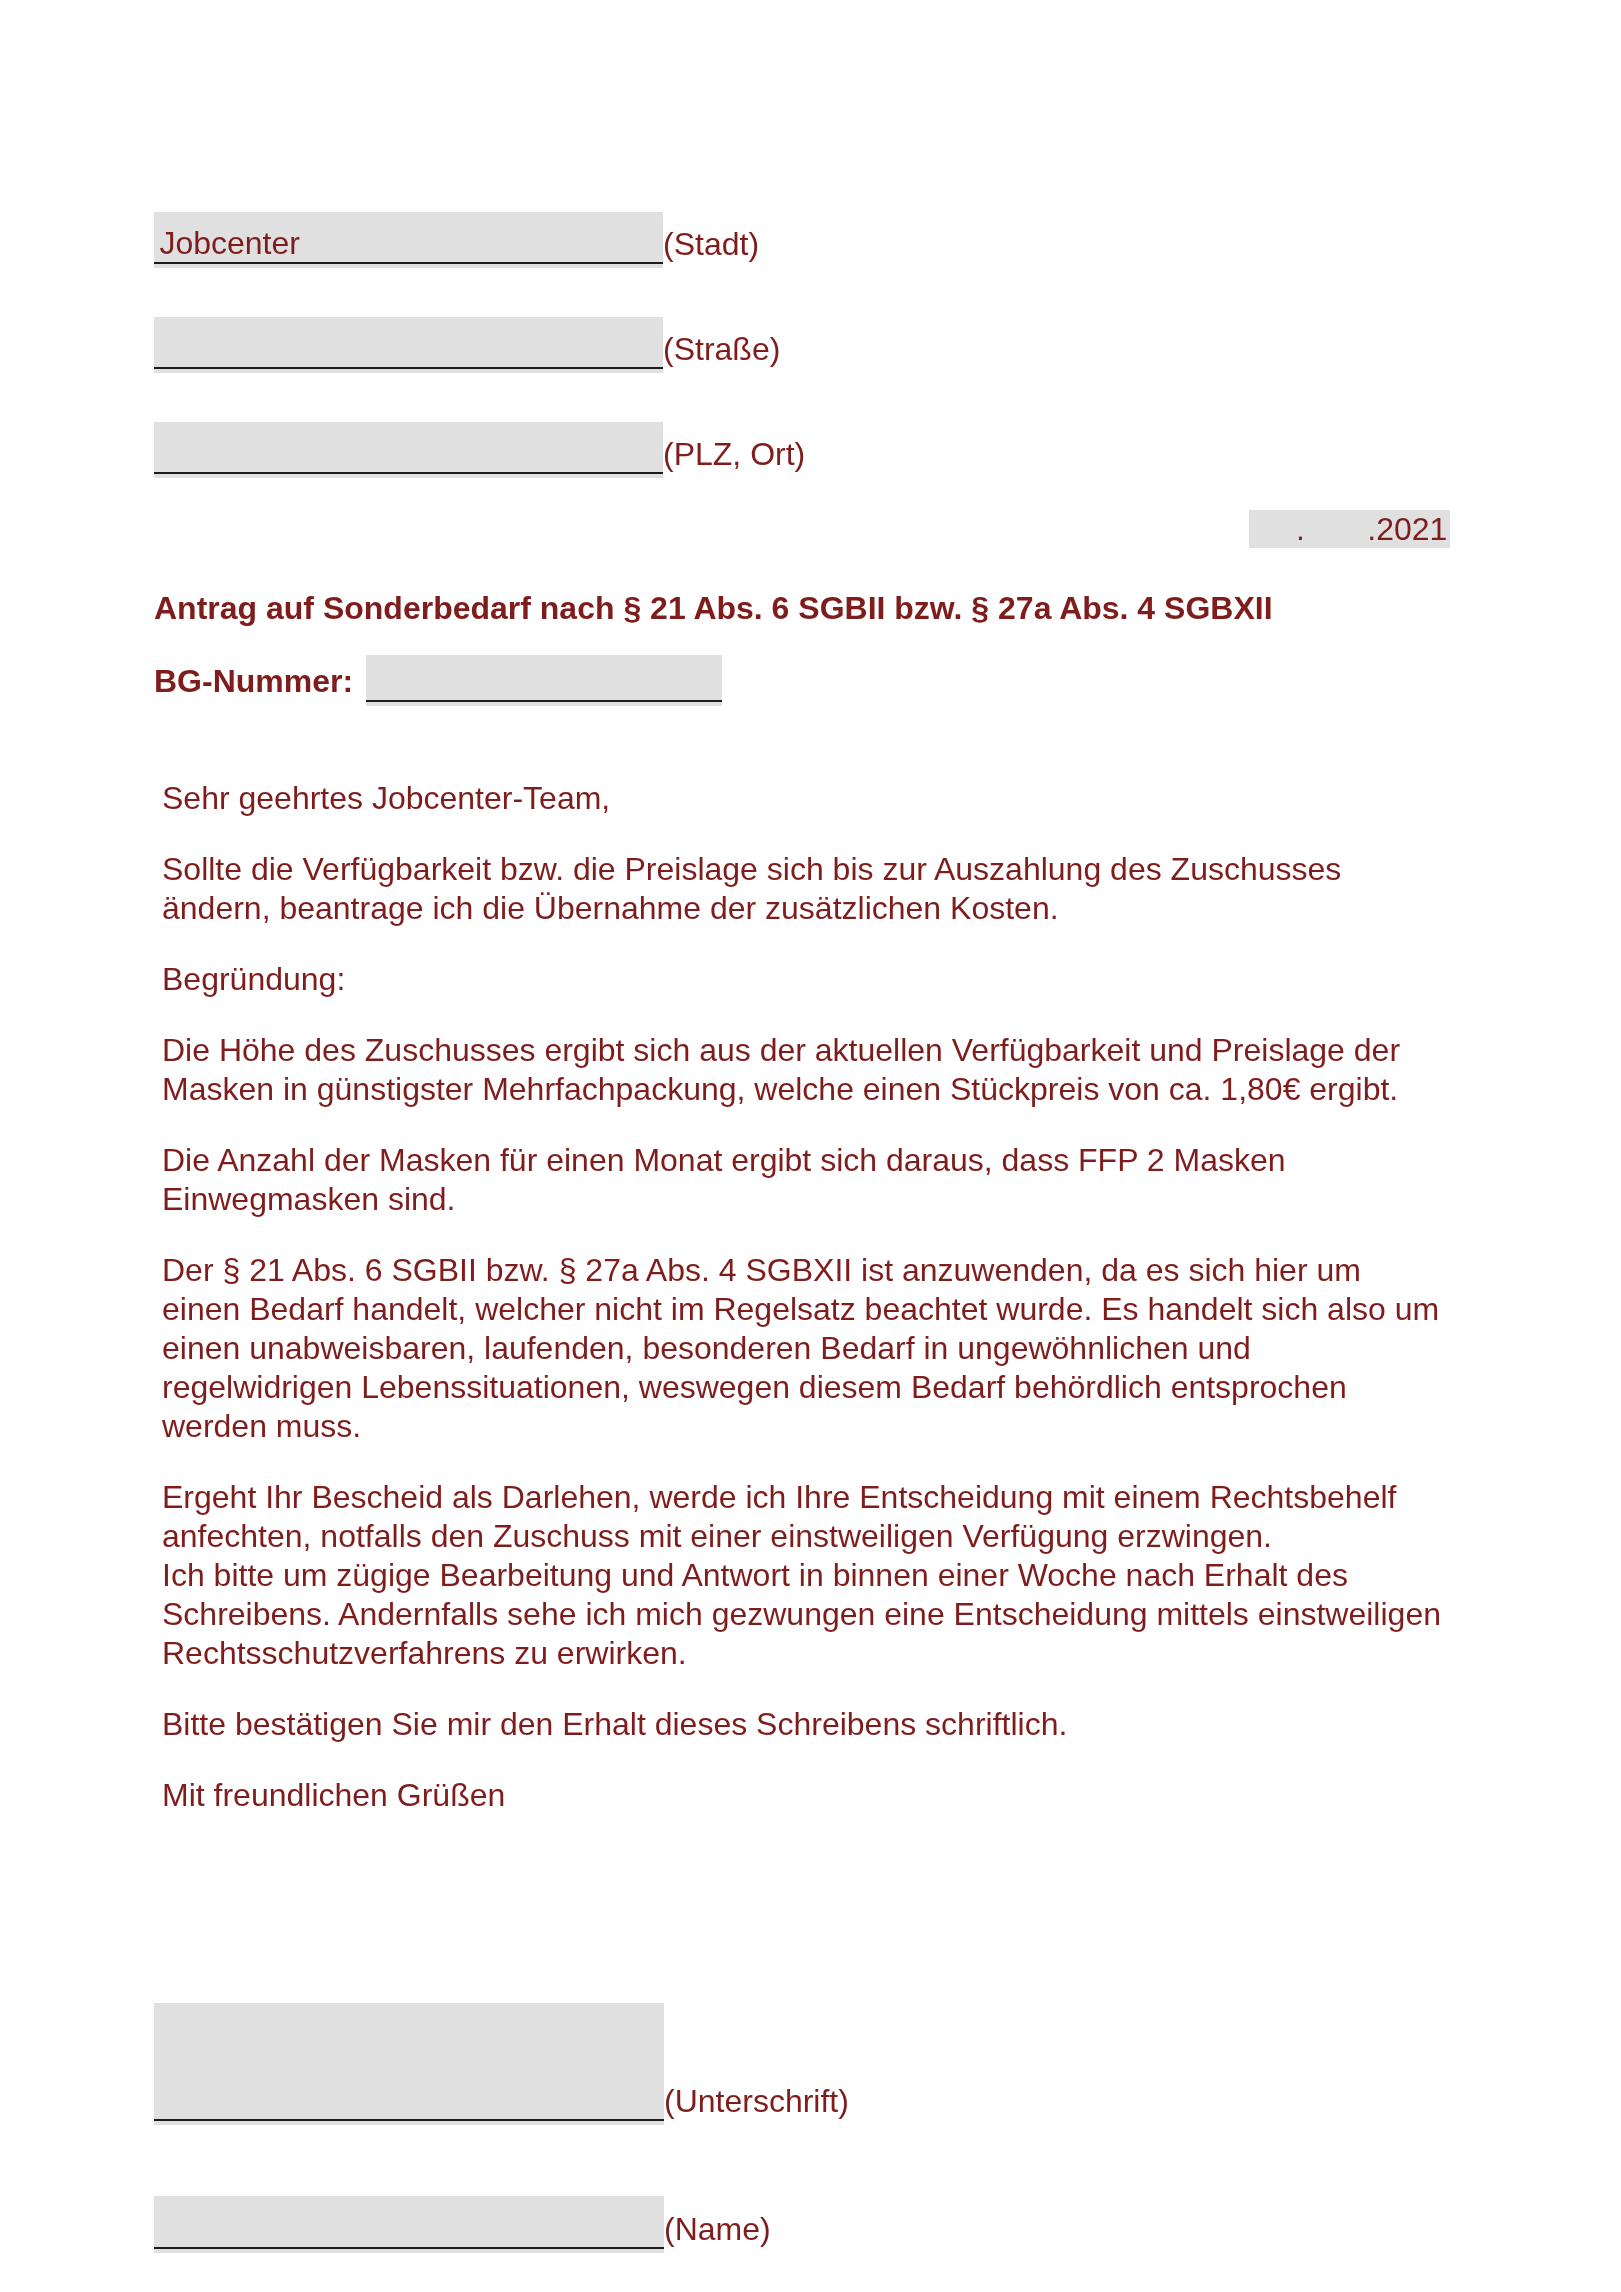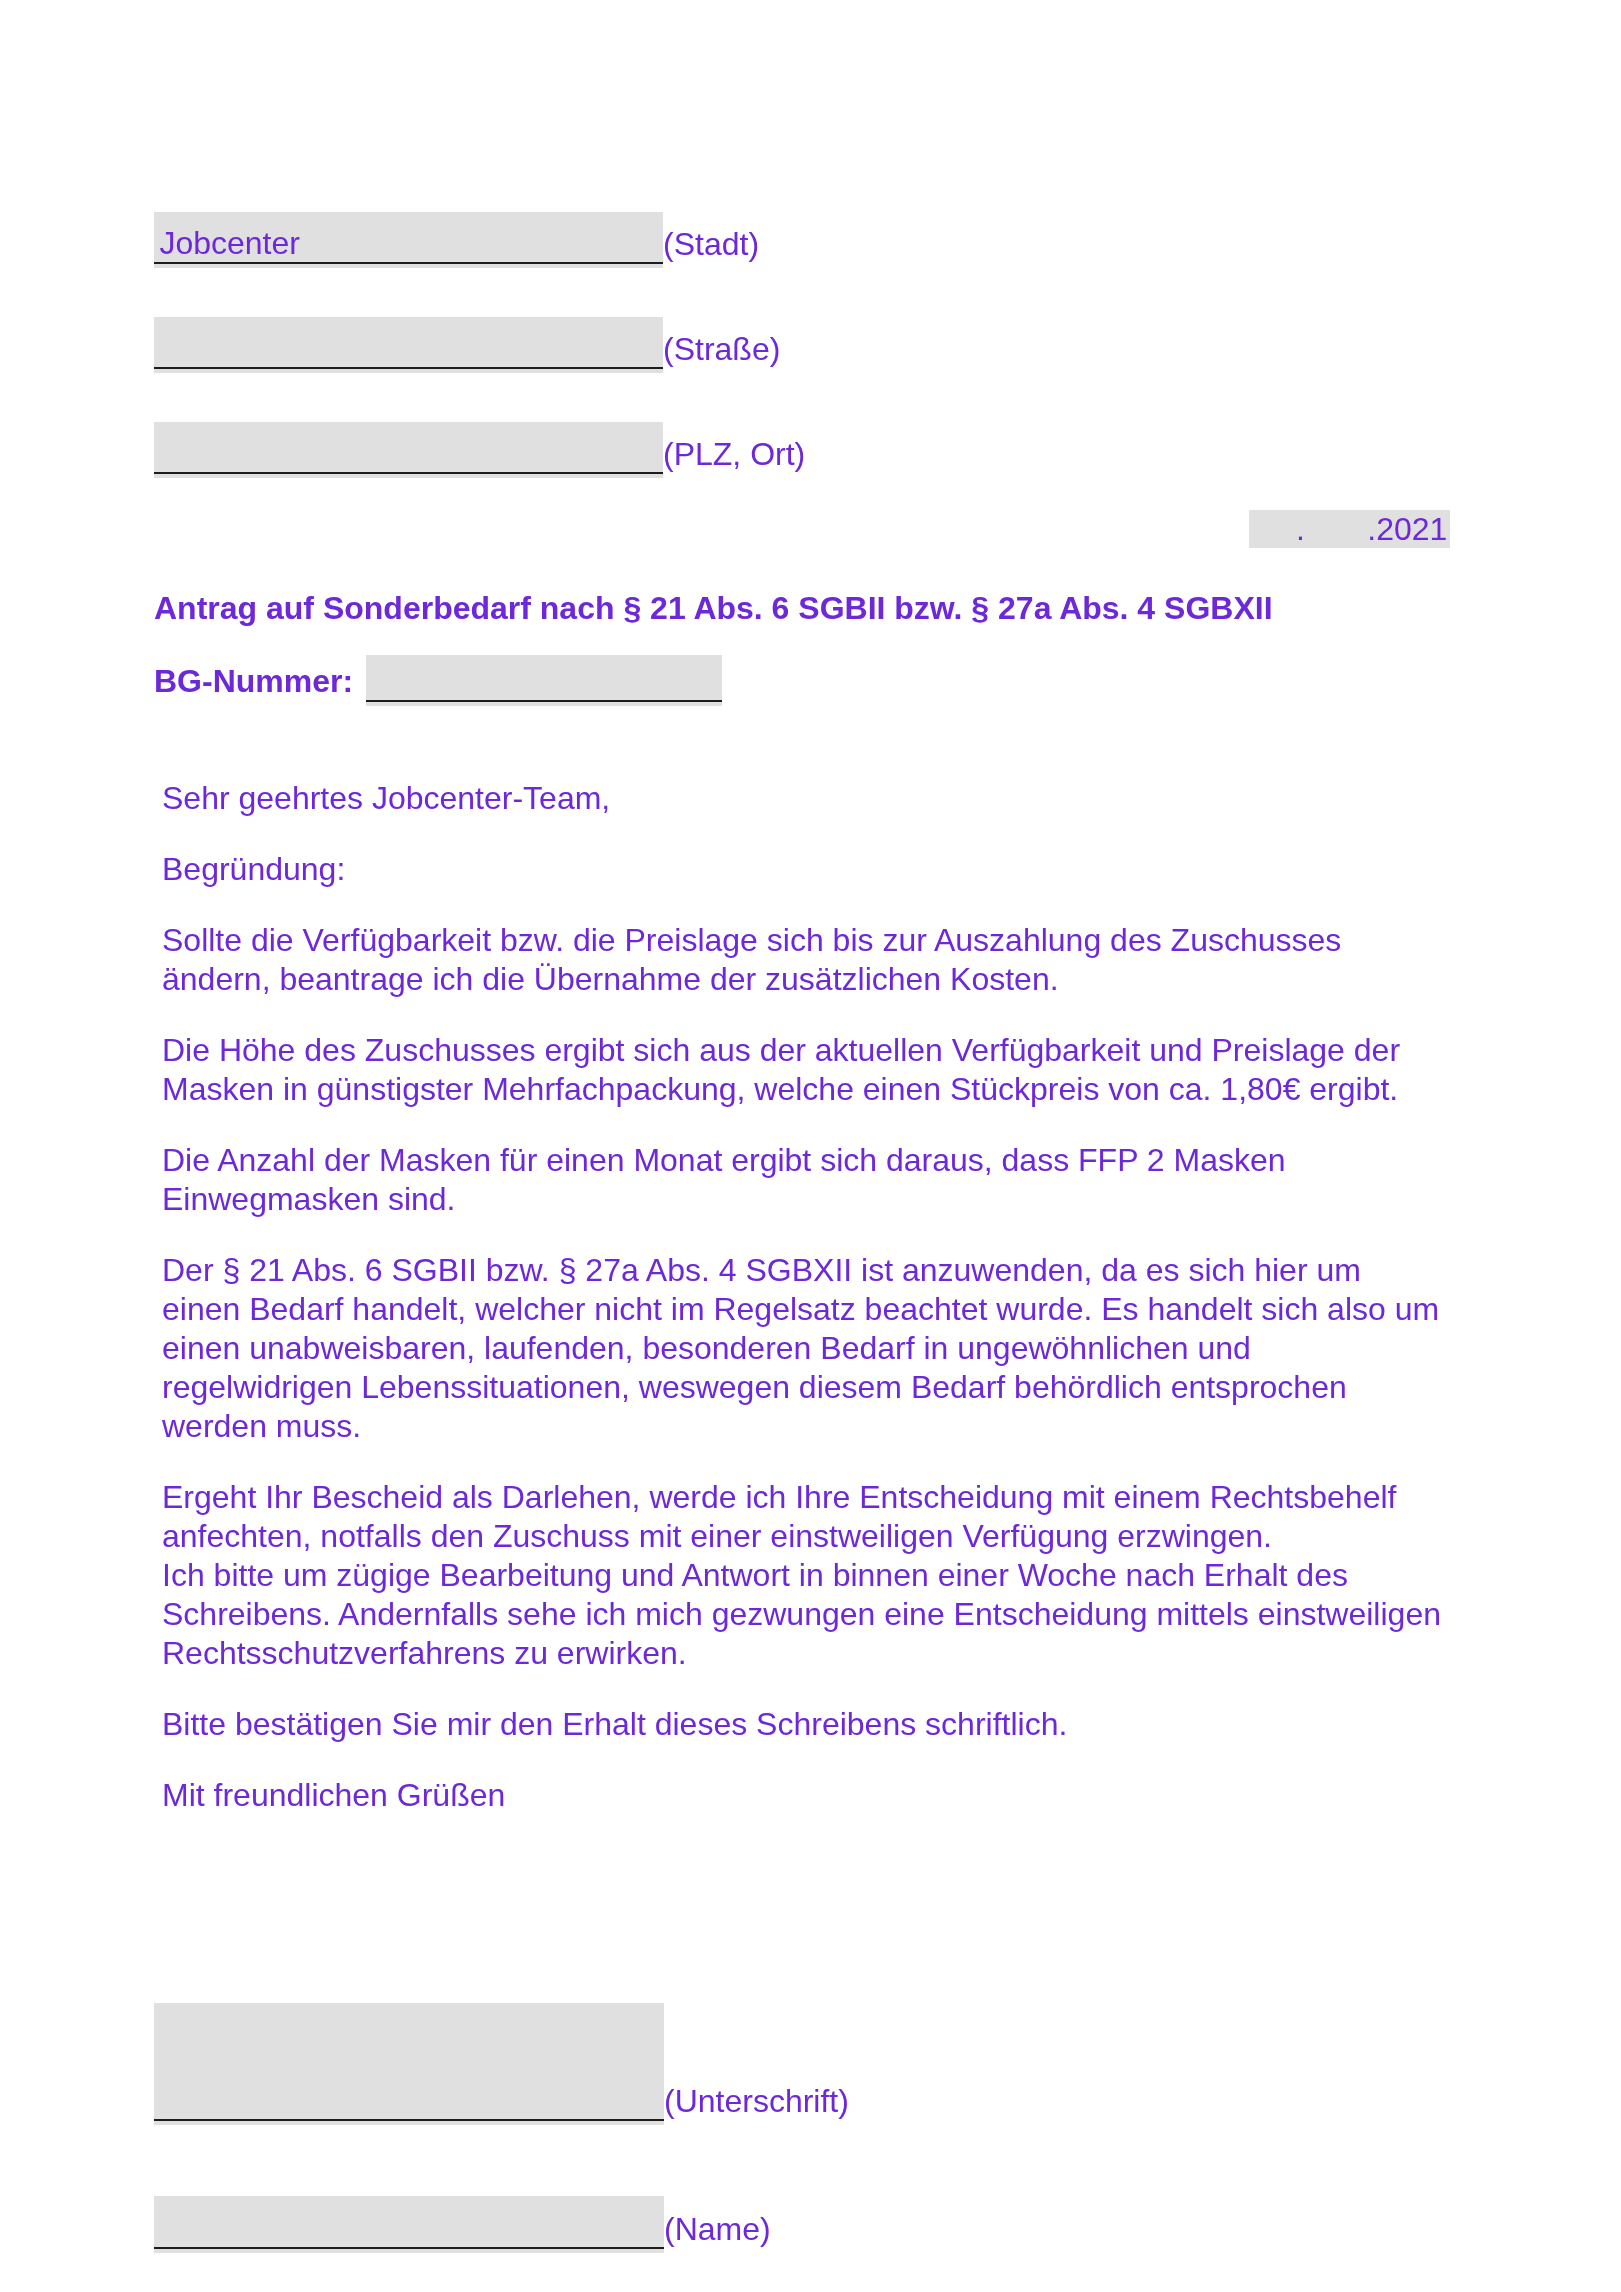--- a/index.html
+++ b/index.html
@@ -3,21 +3,21 @@
 <meta charset="utf-8">
 <style>
   html, body { margin: 0; padding: 0; background: #ffffff; }
   .page {
     position: relative;
     width: 1622px;
     height: 2293px;
     background: #ffffff;
     font-family: "Liberation Sans", sans-serif;
     font-size: 32px;
-    color: #6d28d9;
+    color: #7f1d1d;
     overflow: hidden;
   }
   
   .field {
     background: #e0e0e0;
     position: relative;
     display: flex;
     align-items: flex-end;
   }
   .field.lined::after {
@@ -114,23 +114,23 @@
 
   <div class="row bg-row">
     <span class="bg-label">BG-Nummer:</span>
     <div class="field lined">
       <span class="value"></span>
     </div>
   </div>
 
   <div class="body-block">
     <p>Sehr geehrtes Jobcenter-Team,</p>
-    <p>Begründung:</p>
     <p>Sollte die Verfügbarkeit bzw. die Preislage sich bis zur Auszahlung des Zuschusses
 ändern, beantrage ich die Übernahme der zusätzlichen Kosten.</p>
+    <p>Begründung:</p>
     <p>Die Höhe des Zuschusses ergibt sich aus der aktuellen Verfügbarkeit und Preislage der
 Masken in günstigster Mehrfachpackung, welche einen Stückpreis von ca. 1,80€ ergibt.</p>
     <p>Die Anzahl der Masken für einen Monat ergibt sich daraus, dass FFP 2 Masken
 Einwegmasken sind.</p>
     <p>Der § 21 Abs. 6 SGBII bzw. § 27a Abs. 4 SGBXII ist anzuwenden, da es sich hier um
 einen Bedarf handelt, welcher nicht im Regelsatz beachtet wurde. Es handelt sich also um
 einen unabweisbaren, laufenden, besonderen Bedarf in ungewöhnlichen und
 regelwidrigen Lebenssituationen, weswegen diesem Bedarf behördlich entsprochen
 werden muss.</p>
     <p>Ergeht Ihr Bescheid als Darlehen, werde ich Ihre Entscheidung mit einem Rechtsbehelf

